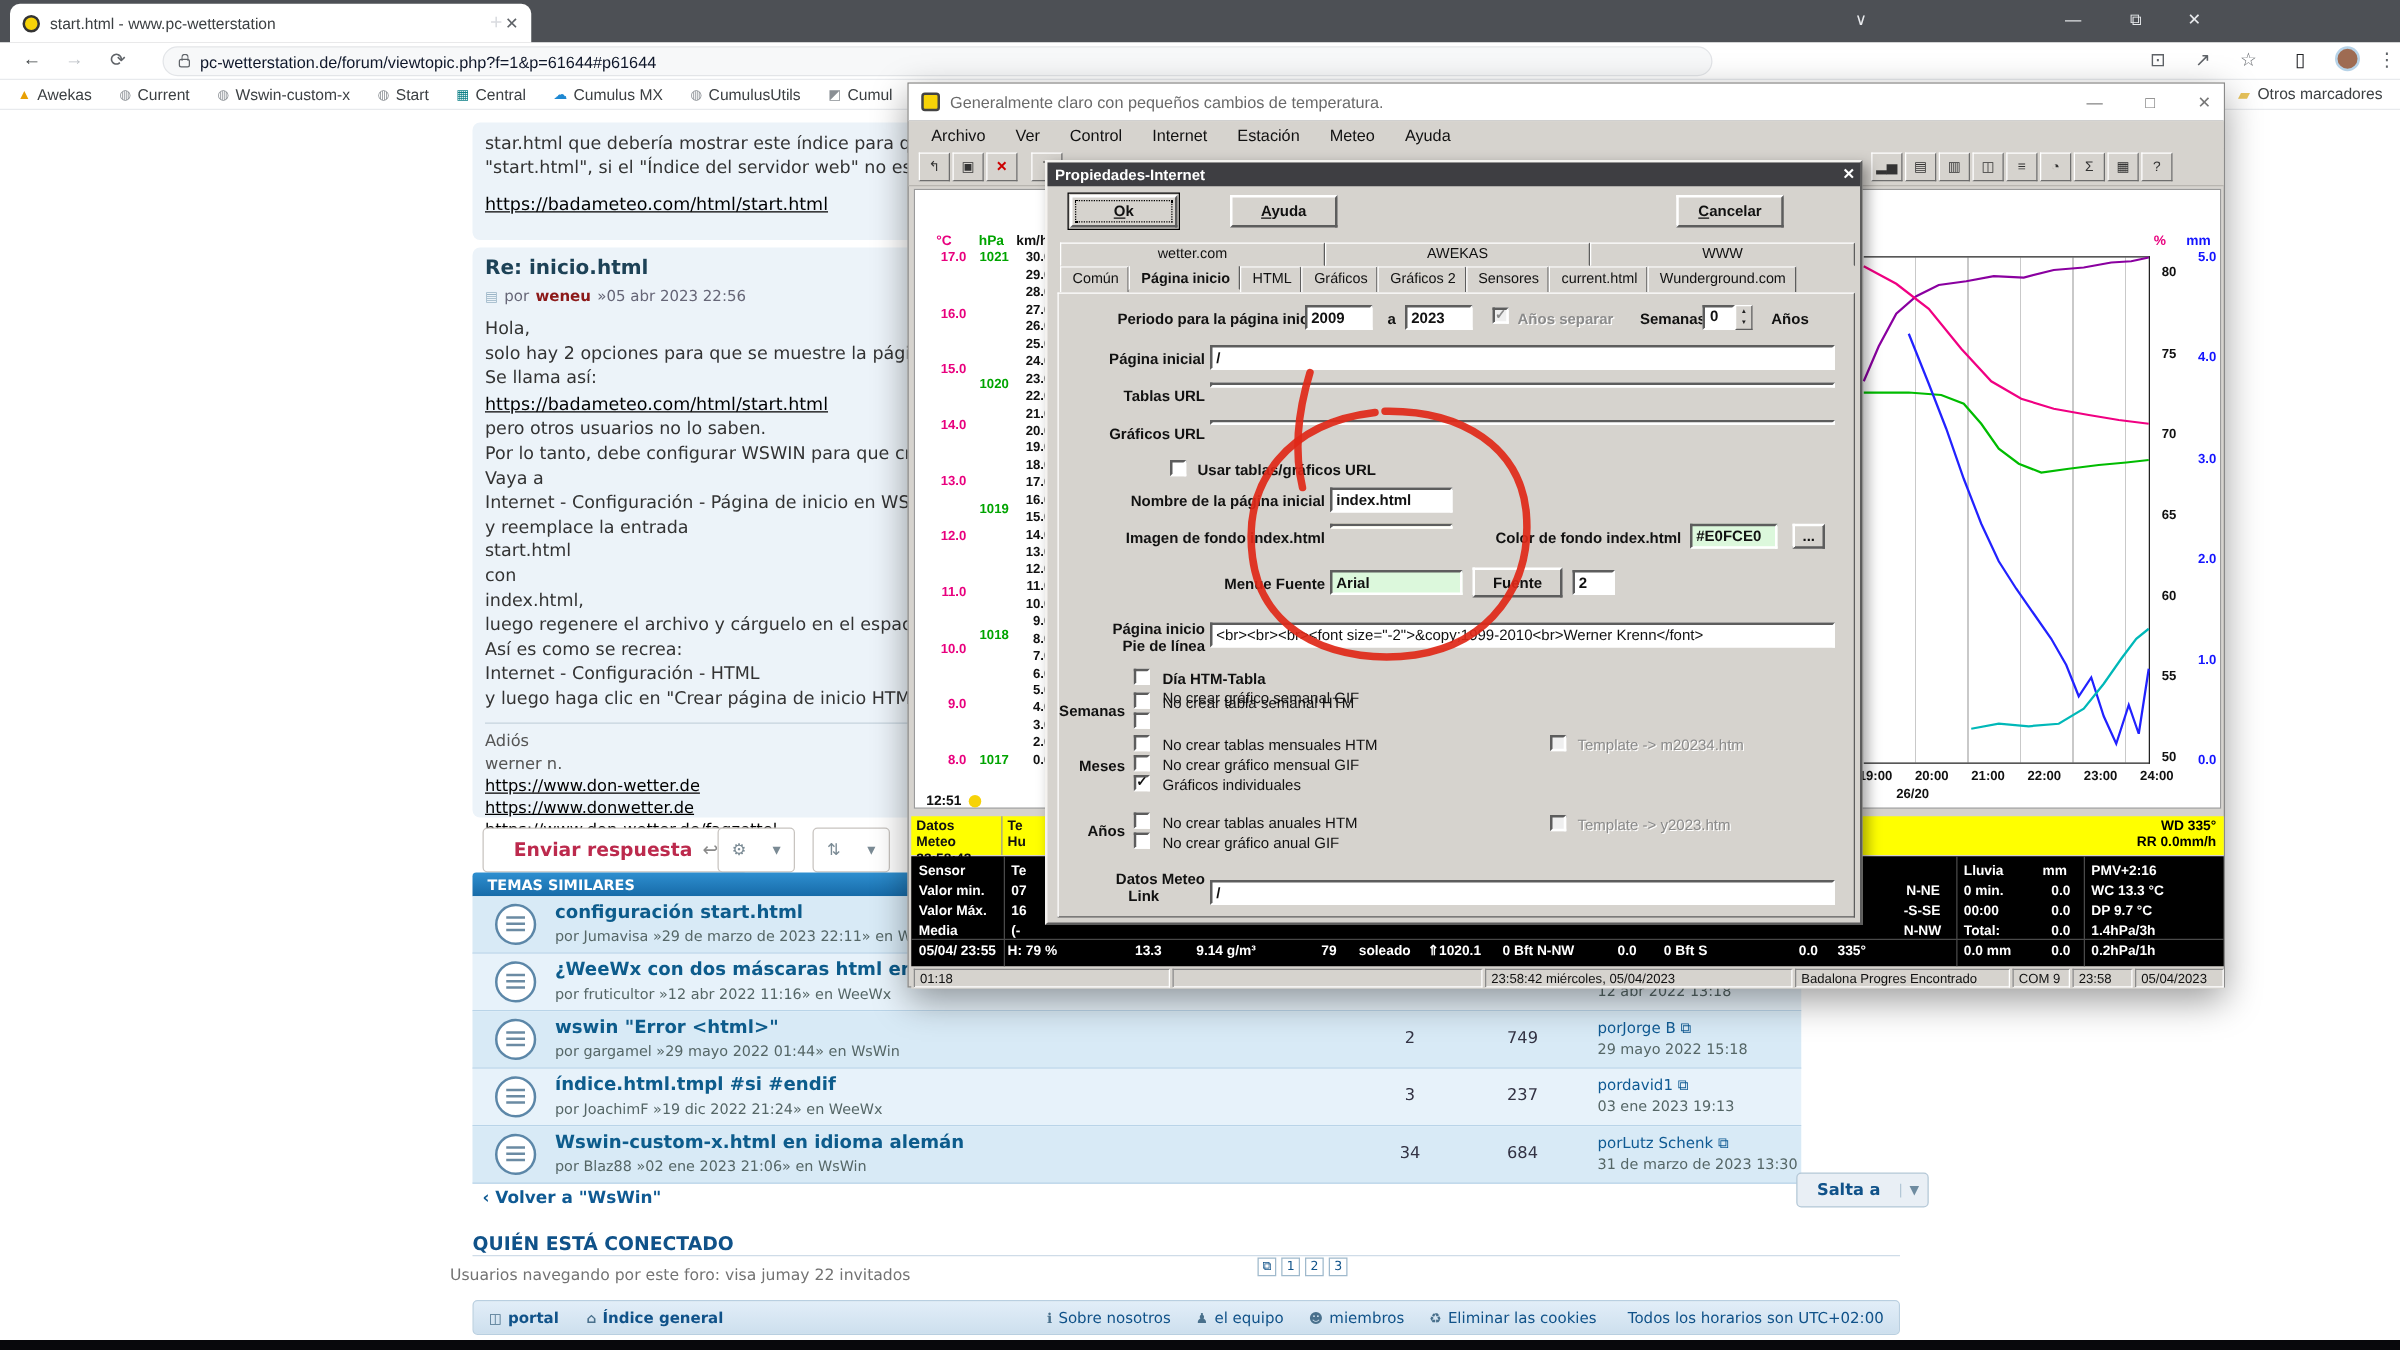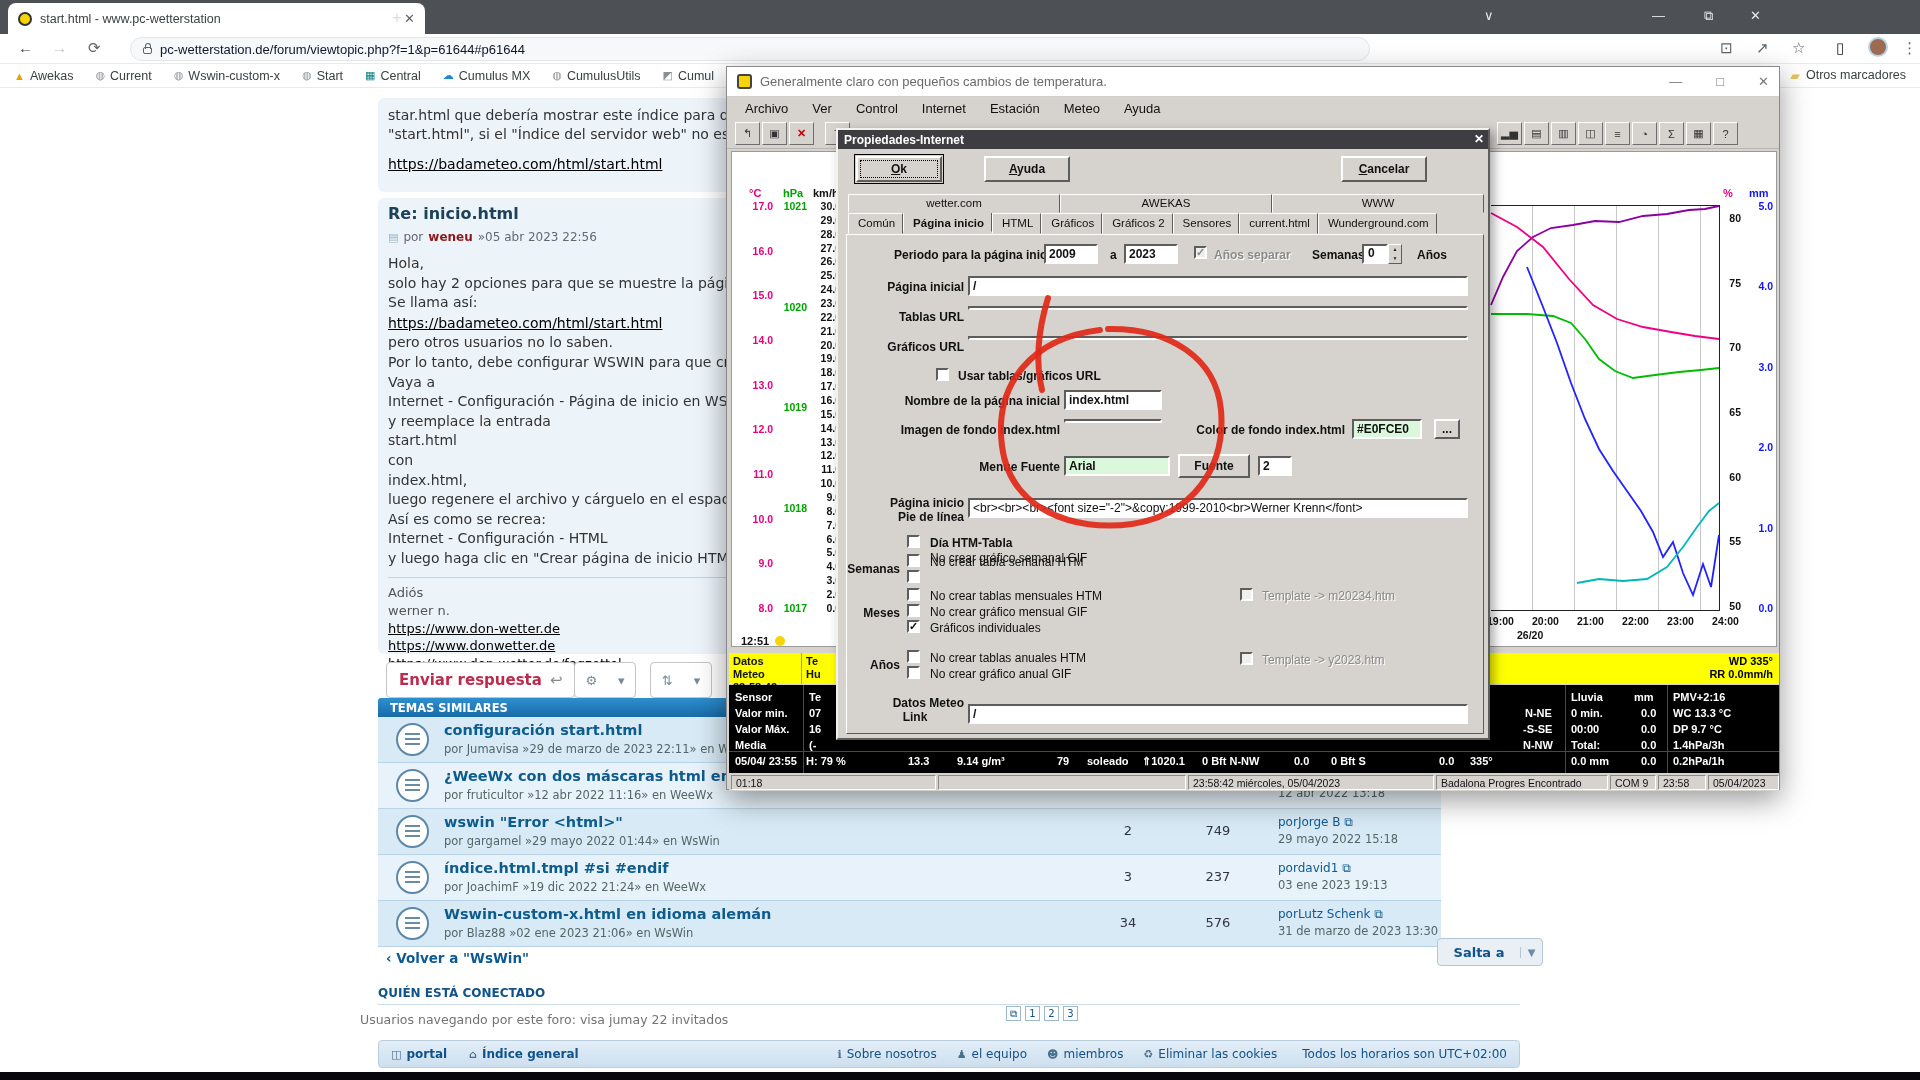--- a/index.html
+++ b/index.html
@@ -44,21 +44,21 @@
   #post-title { font-size:16px; font-weight:bold; color:#1d4257; }
   #post-meta { margin-top:7px; font-size:12px; color:#667; display:flex; gap:5px; align-items:center; }
   #post-meta .pic { color:#9ab4c6; font-size:11px; }
   #post-meta .au { color:#8c1919; font-weight:bold; }
   .bodyln { font-size:14px; color:#333; line-height:19.6px; white-space:nowrap; }
   #body-link { font-size:14px; line-height:19.6px; text-decoration:underline; }
   #sig { border-top:1px solid #c5d3dd; margin-top:8px; padding-top:6px; }
   #sig .s { font-size:13px; color:#555; line-height:18px; }
   #sig .sl { font-size:13px; line-height:17.5px; text-decoration:underline; display:block; }
   .btn-reply { position:absolute; left:386px; top:574px; height:36px; background:#fff; border:1px solid #c8c4c0;
-    border-radius:4px; display:flex; align-items:center; padding:0 12px; gap:8px; }
+    border-radius:4px; display:flex; align-items:center; padding:0 24px; gap:8px; }
   .btn-reply .cap { color:#bc2a4d; font-weight:bold; font-size:15px; }
   .btn-reply .arr { color:#8a8a8a; font-size:15px; }
   .btn-tool { position:absolute; top:574px; height:36px; width:62px; background:#fff; border:1px solid #c8c4c0;
     border-radius:4px; display:flex; align-items:center; justify-content:space-around; color:#7a8a94; font-size:13px; }
   #similar-bar { position:absolute; left:378px; top:610px; width:1142px; height:19px;
     background:linear-gradient(#2e8fd0,#176ba8); color:#fff; font-size:11.5px; font-weight:bold;
     display:flex; align-items:center; padding-left:12px; border-radius:3px 3px 0 0; }
   #topics { position:absolute; left:378px; top:629px; width:1063px; }
   .trow { position:relative; height:46px; border-bottom:1px solid #b9d4e8; }
   .trow:nth-child(odd) { background:#d8eaf6; }
@@ -74,21 +74,21 @@
   .tby { position:absolute; left:900px; top:6px; font-size:12px; color:#0f5a93; }
   .tdate { position:absolute; left:900px; top:23px; font-size:11.5px; color:#566; }
   #pagin { position:absolute; left:1006px; top:918px; display:flex; gap:4px; }
   #pagin .pg { min-width:15px; height:15px; border:1px solid #9fb9cc; background:#fff; color:#105289;
     font-size:10px; display:flex; align-items:center; justify-content:center; }
   #back-link { position:absolute; left:386px; top:862px; font-size:13.5px; font-weight:bold; }
   #jump-btn { position:absolute; left:1437px; top:850px; width:106px; height:28px; background:#e9eff5;
     border:1px solid #b3c7d6; border-radius:4px; display:flex; align-items:center; }
   #jump-btn .cap { flex:1; text-align:center; font-size:13px; font-weight:bold; color:#105289; }
   #jump-btn .dd { width:22px; border-left:1px solid #b3c7d6; color:#6e8ba0; font-size:10px; text-align:center; }
-  #who-h { position:absolute; left:378px; top:898px; font-size:12px; font-weight:bold; color:#105289; }
+  #who-h { position:absolute; left:378px; top:898px; font-size:15px; font-weight:bold; color:#105289; }
   #who-rule { position:absolute; left:378px; top:916px; width:1142px; border-top:1px solid #cfdce8; }
   #who-t { position:absolute; left:360px; top:924px; font-size:12.5px; color:#737373; }
   #foot-bar { position:absolute; left:378px; top:952px; width:1142px; height:28px;
     background:linear-gradient(#e2eef8,#cddfee); border:1px solid #b9cfe0; border-radius:4px;
     display:flex; align-items:center; padding:0 12px; font-size:12px; color:#105289; }
   .fitem { display:flex; align-items:center; gap:5px; margin-right:22px; font-weight:bold; white-space:nowrap; }
   .fitem .i { color:#4d7ian; color:#49708c; font-size:11px; }
   #foot-right { margin-left:auto; display:flex; align-items:center; }
   #foot-right .fitem { font-weight:normal; margin-right:0; margin-left:20px; }
 
@@ -355,21 +355,21 @@
         <span class="treplies">3</span>
         <span class="tviews">237</span>
         <span class="tby">pordavid1 ⧉</span>
         <span class="tdate">03 ene 2023 19:13</span>
       </div>
         <div class="trow">
         <span class="ticon"></span>
         <span class="ttitle">Wswin-custom-x.html en idioma alemán</span>
         <span class="tmeta">por Blaz88 »02 ene 2023 21:06» en WsWin</span>
         <span class="treplies">34</span>
-        <span class="tviews">576</span>
+        <span class="tviews">684</span>
         <span class="tby">porLutz Schenk ⧉</span>
         <span class="tdate">31 de marzo de 2023 13:30</span>
       </div>
       </div>
     <div id="pagin">
       <span class="pg">⧉</span>
       <span style="display:flex;gap:4px">
           <span class="pg">1</span>
           <span class="pg">2</span>
           <span class="pg">3</span>

